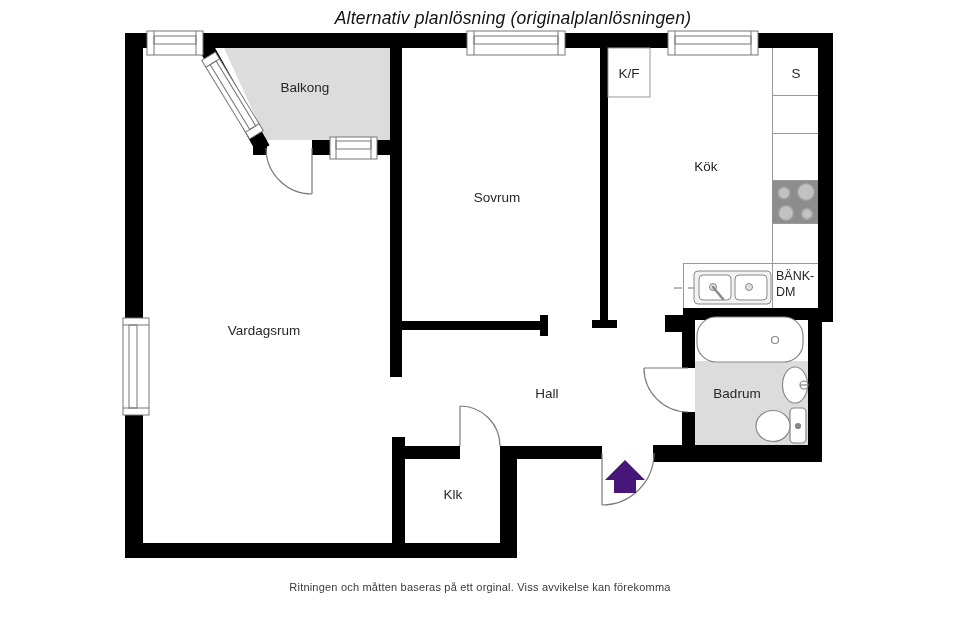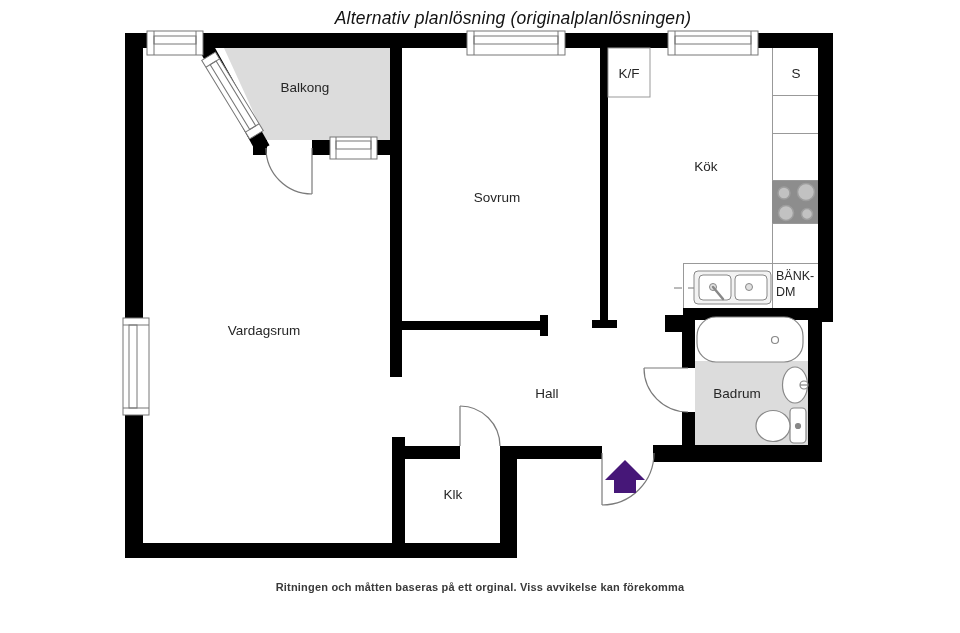--- a/index.html
+++ b/index.html
@@ -2,21 +2,21 @@
 <html><head>
 <meta charset="utf-8">
 <style>
   html,body{margin:0;padding:0;background:#ffffff;}
   .page{position:relative;width:960px;height:633px;background:#fff;overflow:hidden;
         font-family:"Liberation Sans",sans-serif;}
   .title{position:absolute;top:8px;left:0;width:100%;box-sizing:border-box;padding-left:66px;
          text-align:center;font-style:italic;font-size:17.5px;font-weight:500;color:#121212;
          letter-spacing:.2px;}
   .footer{position:absolute;top:581px;left:0;width:100%;text-align:center;font-size:11px;
-          color:#3a3a3a;letter-spacing:.2px;font-weight:bold;}
+          color:#3a3a3a;letter-spacing:.2px;}
   svg.plan{position:absolute;left:0;top:0;}
   .room-label{font-size:13.5px;fill:#262626;}
   .small-label{font-size:12.5px;fill:#262626;}
   .mid{text-anchor:middle;}
 </style>
 </head>
 <body>
 
 <div class="page">
 

